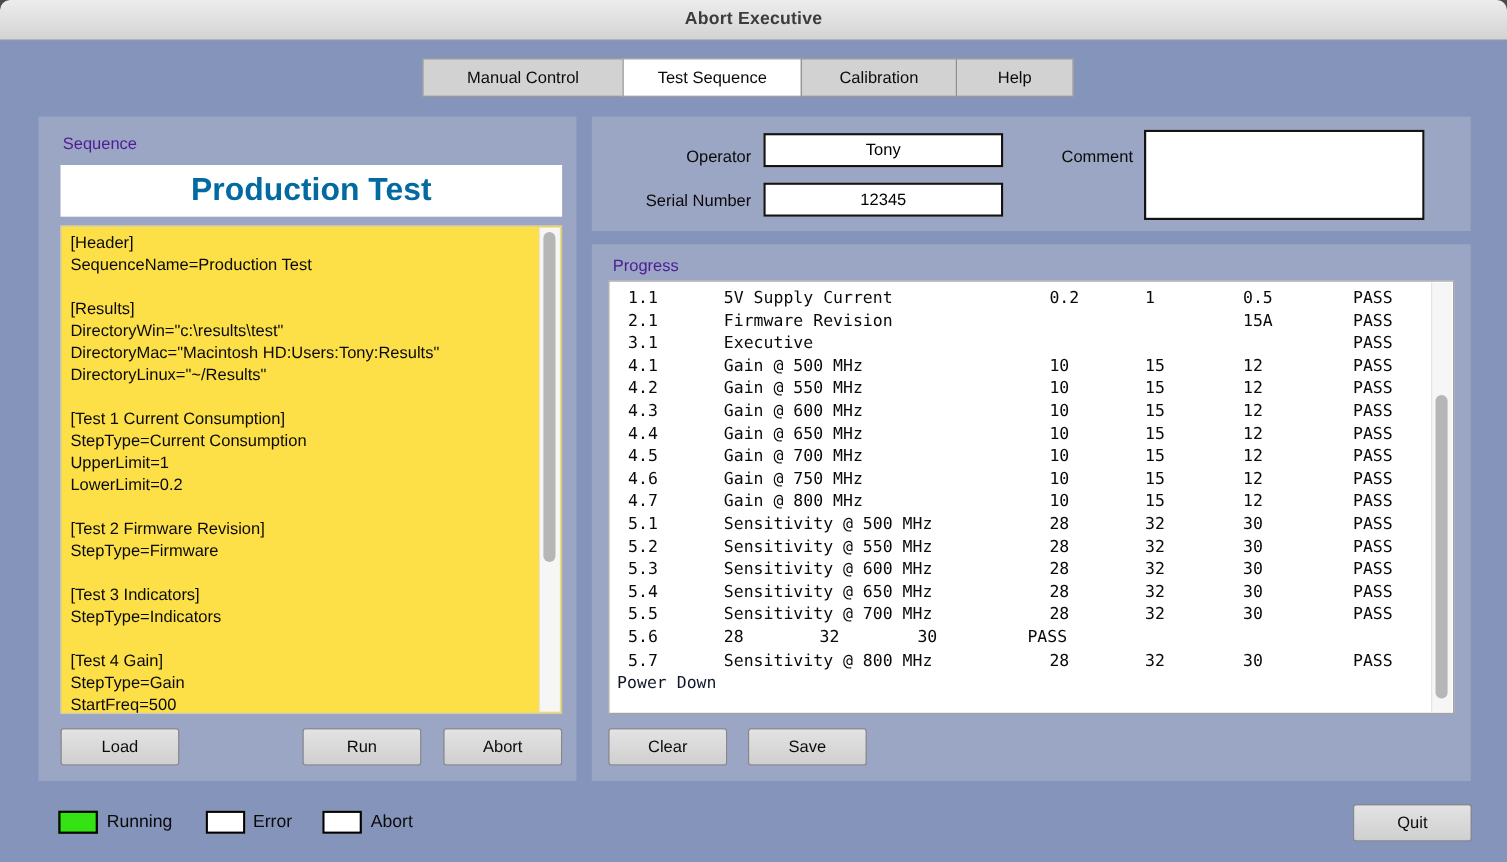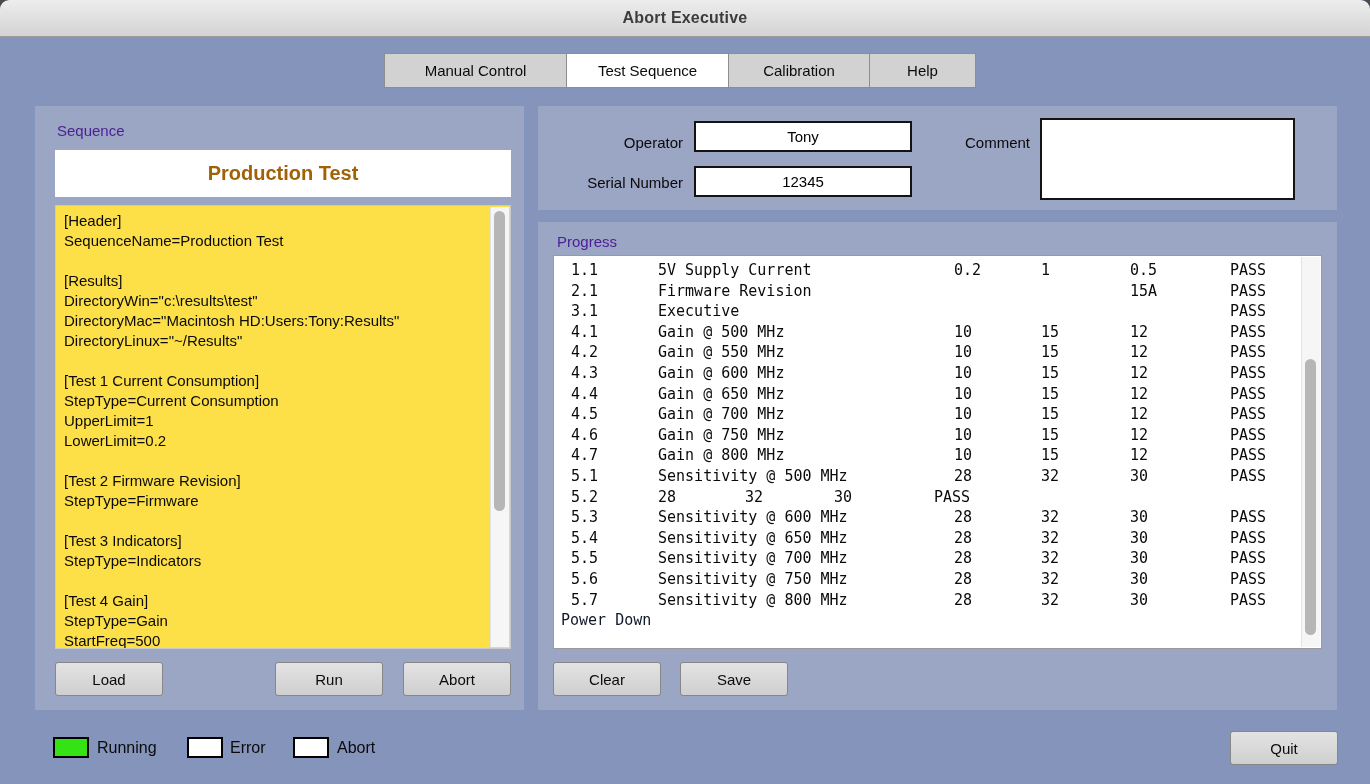--- a/index.html
+++ b/index.html
@@ -24,21 +24,21 @@
   .panel{position:absolute;background:#9BA5C4;}
   #seq-panel{left:35px;top:106px;width:489px;height:604px;}
   #op-panel{left:538px;top:106px;width:799px;height:104px;}
   #prog-panel{left:538px;top:222px;width:799px;height:488px;}
 
   .panel-label{position:absolute;font-size:15px;color:#4c1d95;}
 
   
   #seq-title-box{position:absolute;left:20px;top:44px;width:456px;height:47px;background:#FFFFFF;
     display:flex;align-items:center;justify-content:center;}
-  #seq-title-box span{font-size:20px;font-weight:bold;color:#a16207;}
+  #seq-title-box span{font-size:29px;font-weight:bold;color:#0369a1;}
   #seq-script{position:absolute;left:20px;top:99px;width:456px;height:444px;background:#fde047;
     box-sizing:border-box;border:1px solid #C9C9C9;}
   #seq-script pre{margin:0;padding:5px 8px;font-family:"Liberation Sans",sans-serif;
     font-size:15px;line-height:20px;color:#0A0A0A;white-space:pre;overflow:hidden;
     width:425px;height:432px;}
   .vscroll{position:absolute;top:1px;right:1px;bottom:1px;width:18px;background:#F6F6F6;
     border-left:1px solid #E3E3E3;border-radius:0 0 0 0;}
   .vthumb{position:absolute;left:3px;width:11px;background:#B6B6B6;border-radius:6px;}
   #seq-thumb{top:4px;height:300px;}
   #prog-thumb{top:102px;height:276px;}
@@ -149,25 +149,25 @@
           <div class="prog-row"><span class="col-step">2.1</span><span class="col-name">Firmware Revision</span><span class="col-low"></span><span class="col-high"></span><span class="col-measured">15A</span><span class="col-result">PASS</span></div>
           <div class="prog-row"><span class="col-step">3.1</span><span class="col-name">Executive</span><span class="col-low"></span><span class="col-high"></span><span class="col-measured"></span><span class="col-result">PASS</span></div>
           <div class="prog-row"><span class="col-step">4.1</span><span class="col-name">Gain @ 500 MHz</span><span class="col-low">10</span><span class="col-high">15</span><span class="col-measured">12</span><span class="col-result">PASS</span></div>
           <div class="prog-row"><span class="col-step">4.2</span><span class="col-name">Gain @ 550 MHz</span><span class="col-low">10</span><span class="col-high">15</span><span class="col-measured">12</span><span class="col-result">PASS</span></div>
           <div class="prog-row"><span class="col-step">4.3</span><span class="col-name">Gain @ 600 MHz</span><span class="col-low">10</span><span class="col-high">15</span><span class="col-measured">12</span><span class="col-result">PASS</span></div>
           <div class="prog-row"><span class="col-step">4.4</span><span class="col-name">Gain @ 650 MHz</span><span class="col-low">10</span><span class="col-high">15</span><span class="col-measured">12</span><span class="col-result">PASS</span></div>
           <div class="prog-row"><span class="col-step">4.5</span><span class="col-name">Gain @ 700 MHz</span><span class="col-low">10</span><span class="col-high">15</span><span class="col-measured">12</span><span class="col-result">PASS</span></div>
           <div class="prog-row"><span class="col-step">4.6</span><span class="col-name">Gain @ 750 MHz</span><span class="col-low">10</span><span class="col-high">15</span><span class="col-measured">12</span><span class="col-result">PASS</span></div>
           <div class="prog-row"><span class="col-step">4.7</span><span class="col-name">Gain @ 800 MHz</span><span class="col-low">10</span><span class="col-high">15</span><span class="col-measured">12</span><span class="col-result">PASS</span></div>
           <div class="prog-row"><span class="col-step">5.1</span><span class="col-name">Sensitivity @ 500 MHz</span><span class="col-low">28</span><span class="col-high">32</span><span class="col-measured">30</span><span class="col-result">PASS</span></div>
-          <div class="prog-row"><span class="col-step">5.2</span><span class="col-low">28</span><span class="col-high">32</span><span class="col-measured">30</span><span class="col-result">PASS</span></div>
+          <div class="prog-row"><span class="col-step">5.2</span><span class="col-name">Sensitivity @ 550 MHz</span><span class="col-low">28</span><span class="col-high">32</span><span class="col-measured">30</span><span class="col-result">PASS</span></div>
           <div class="prog-row"><span class="col-step">5.3</span><span class="col-name">Sensitivity @ 600 MHz</span><span class="col-low">28</span><span class="col-high">32</span><span class="col-measured">30</span><span class="col-result">PASS</span></div>
           <div class="prog-row"><span class="col-step">5.4</span><span class="col-name">Sensitivity @ 650 MHz</span><span class="col-low">28</span><span class="col-high">32</span><span class="col-measured">30</span><span class="col-result">PASS</span></div>
           <div class="prog-row"><span class="col-step">5.5</span><span class="col-name">Sensitivity @ 700 MHz</span><span class="col-low">28</span><span class="col-high">32</span><span class="col-measured">30</span><span class="col-result">PASS</span></div>
-          <div class="prog-row"><span class="col-step">5.6</span><span class="col-name">Sensitivity @ 750 MHz</span><span class="col-low">28</span><span class="col-high">32</span><span class="col-measured">30</span><span class="col-result">PASS</span></div>
+          <div class="prog-row"><span class="col-step">5.6</span><span class="col-low">28</span><span class="col-high">32</span><span class="col-measured">30</span><span class="col-result">PASS</span></div>
           <div class="prog-row"><span class="col-step">5.7</span><span class="col-name">Sensitivity @ 800 MHz</span><span class="col-low">28</span><span class="col-high">32</span><span class="col-measured">30</span><span class="col-result">PASS</span></div>
         </div>
       <div id="prog-footer-line" style="padding-left:7px;">Power Down</div>
       <div class="vscroll">
         <div class="vthumb" id="prog-thumb"></div>
       </div>
     </div>
 
     <div class="btn" style="left:15px;top:440px;">Clear</div>
     <div class="btn" style="left:142px;top:440px;">Save</div>

